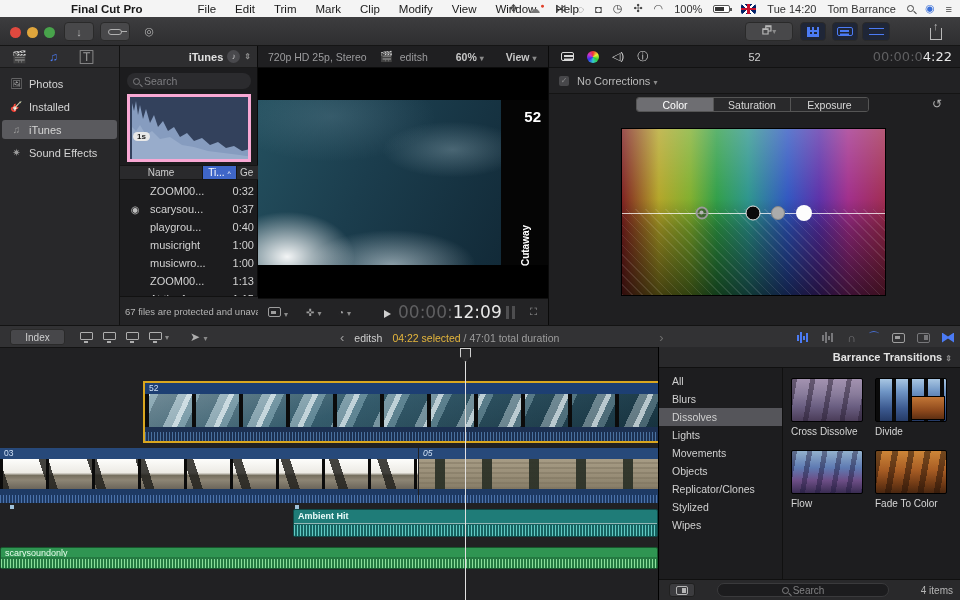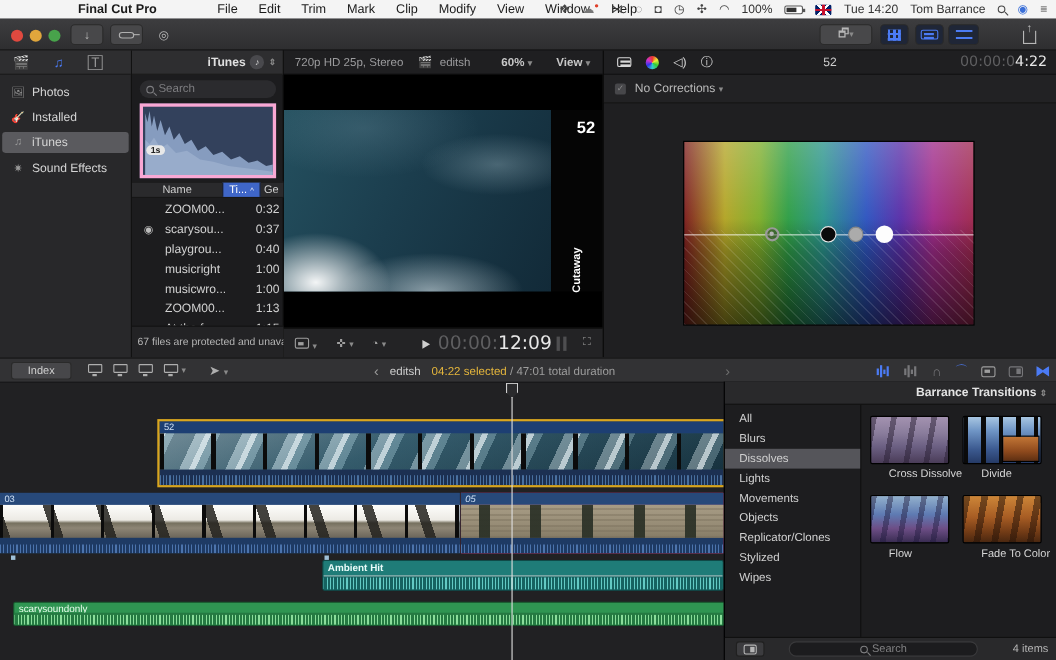--- a/index.html
+++ b/index.html
@@ -177,41 +177,41 @@
   #clip05 .thumbs { height:30px;
       background:
         repeating-linear-gradient(90deg, transparent 0 16px, rgba(42,48,38,0.92) 16px 26px, transparent 26px 47px),
         repeating-linear-gradient(0deg, rgba(120,110,90,0.4) 0 2px, transparent 2px 5px),
         linear-gradient(180deg, #a79c85 0%, #93897255 60%, #857b66 100%), #998e78; }
   #ambient { left:293px; top:161px; width:365px; height:28px; background:#1f7c78; border:1px solid #0f4a48; border-radius:2px;}
   #ambient .alabel { font-size:9px; color:#eafcfa; padding:1px 0 0 4px;font-weight:bold; }
   #ambient .awave { position:absolute; bottom:0; left:0; width:100%; height:13px; background:#166260;
       background-image:repeating-linear-gradient(90deg,#62c9c3 0 1px, transparent 1px 3px);
       background-size:100% 11px; background-position:0 100%; background-repeat:no-repeat; border-top:1px solid rgba(255,255,255,0.55);}
-  #scary { left:12px; top:199px; width:658px; height:22px; background:#2f9552; border:1px solid #17562d; border-radius:2px;}
+  #scary { left:0px; top:199px; width:658px; height:22px; background:#2f9552; border:1px solid #17562d; border-radius:2px;}
   #scary .alabel { font-size:9px; color:#eaffee; padding:0 0 0 4px; }
   #scary .awave { position:absolute; bottom:0; left:0; width:100%; height:11px; background:#257a42;
       background-image:repeating-linear-gradient(90deg,#8ade9b 0 1px, transparent 1px 3px);
       background-size:100% 9px; background-position:0 100%; background-repeat:no-repeat;}
   .conn-dot { position:absolute; width:4px; height:4px; background:#9fc0d8; }
   #playhead { position:absolute; left:465px; top:0; width:1px; height:252px; background:#e0e0e0; z-index:5;}
   #ph-handle { position:absolute; left:460px; top:0px; width:11px; height:14px; z-index:6; background:#2a2a2c; border:1.5px solid #cfcfcf;
       clip-path:polygon(0 0,100% 0,100% 62%,50% 100%,0 62%); }
 
   
   #transpanel { position:absolute; top:347px; left:658px; width:302px; height:253px; background:#1d1d1f; border-left:1px solid #000; }
   #transpanel .phead { height:21px; display:flex; border-bottom:1px solid #101010; background:#29292b; }
   #transpanel .phead .left { width:124px; padding-left:10px; font-weight:bold; color:#e3e3e3; font-size:11px; line-height:20px; border-right:1px solid #101010;}
   #transpanel .phead .right { flex:1; text-align:right; padding-right:8px; font-weight:bold; color:#e3e3e3; font-size:11px; line-height:20px;}
   #cats { position:absolute; top:21px; left:0; width:124px; height:212px; border-right:1px solid #101010; padding-top:4px;}
   .catrow { height:18px; line-height:18px; padding-left:13px; font-size:10.5px; color:#d0d0d0; white-space:nowrap;}
   .catrow.selected { background:#55555a; }
   #cards { position:absolute; top:21px; left:125px; width:177px; height:212px; display:grid; grid-template-columns:76px 76px; grid-auto-rows:72px; gap:0 8px; padding:10px 0 0 7px; }
   .card .thumb { width:72px; height:44px; border-radius:2px; border:1px solid #000; }
-  .card .clabel { font-size:10px; color:#d6d6d6; margin-top:4px; white-space:nowrap;margin-left:17px;}
+  .card .clabel { font-size:10px; color:#d6d6d6; margin-top:4px; white-space:nowrap;}
   .thumb-cross { background:
       repeating-linear-gradient(100deg, rgba(40,30,50,0.5) 0 5px, transparent 5px 18px),
       linear-gradient(180deg,#a392b0 0%, #8a7d9c 35%, #6b5f82 65%, #4a3c58 100%); }
   .thumb-divide { position:relative; background:
       repeating-linear-gradient(90deg, #0a0a0a 0 4px, transparent 4px 16px),
       linear-gradient(180deg,#a8c6e2 0%, #6f95c5 30%, #3c5a90 70%, #253a66 100%); }
   .thumb-divide::after { content:""; position:absolute; right:1px; bottom:1px; width:32px; height:22px;
       background:linear-gradient(180deg,#c27636 0%, #8f4a1d 60%, #5e2f12 100%); border:1px solid #000; }
   .thumb-fade { background:
       repeating-linear-gradient(100deg, rgba(40,20,8,0.55) 0 6px, transparent 6px 16px),
@@ -419,20 +419,28 @@
         <span class="colorwheel"></span>
         <span>◁)</span>
         <span>ⓘ</span>
       </span>
       <span id="insp-title">52</span>
       <span id="insp-tc" class="tc"><span class="dim">00:00:0</span><span class="lit">4:22</span></span>
     </div>
     <div id="corrections">
       <span class="cbx">✓</span>
       <span style="color:#b9b9b9;"><span>No Corrections</span> <span class="chev">▾</span></span>
+    </div>
+    <div id="tabsrow">
+      <span id="segtabs">
+          <span class="seg active">Color</span>
+          <span class="seg">Saturation</span>
+          <span class="seg">Exposure</span>
+        </span>
+      <span id="reset-ic">↺</span>
     </div>
     <div id="colorboard">
       <div class="hatch"></div>
       <div class="hline"></div>
       <span class="puck ring" style="left:80px;"></span>
       <span class="puck black" style="left:131px;"></span>
       <span class="puck gray" style="left:156px;"></span>
       <span class="puck white" style="left:182px;"></span>
     </div>
   </div>

